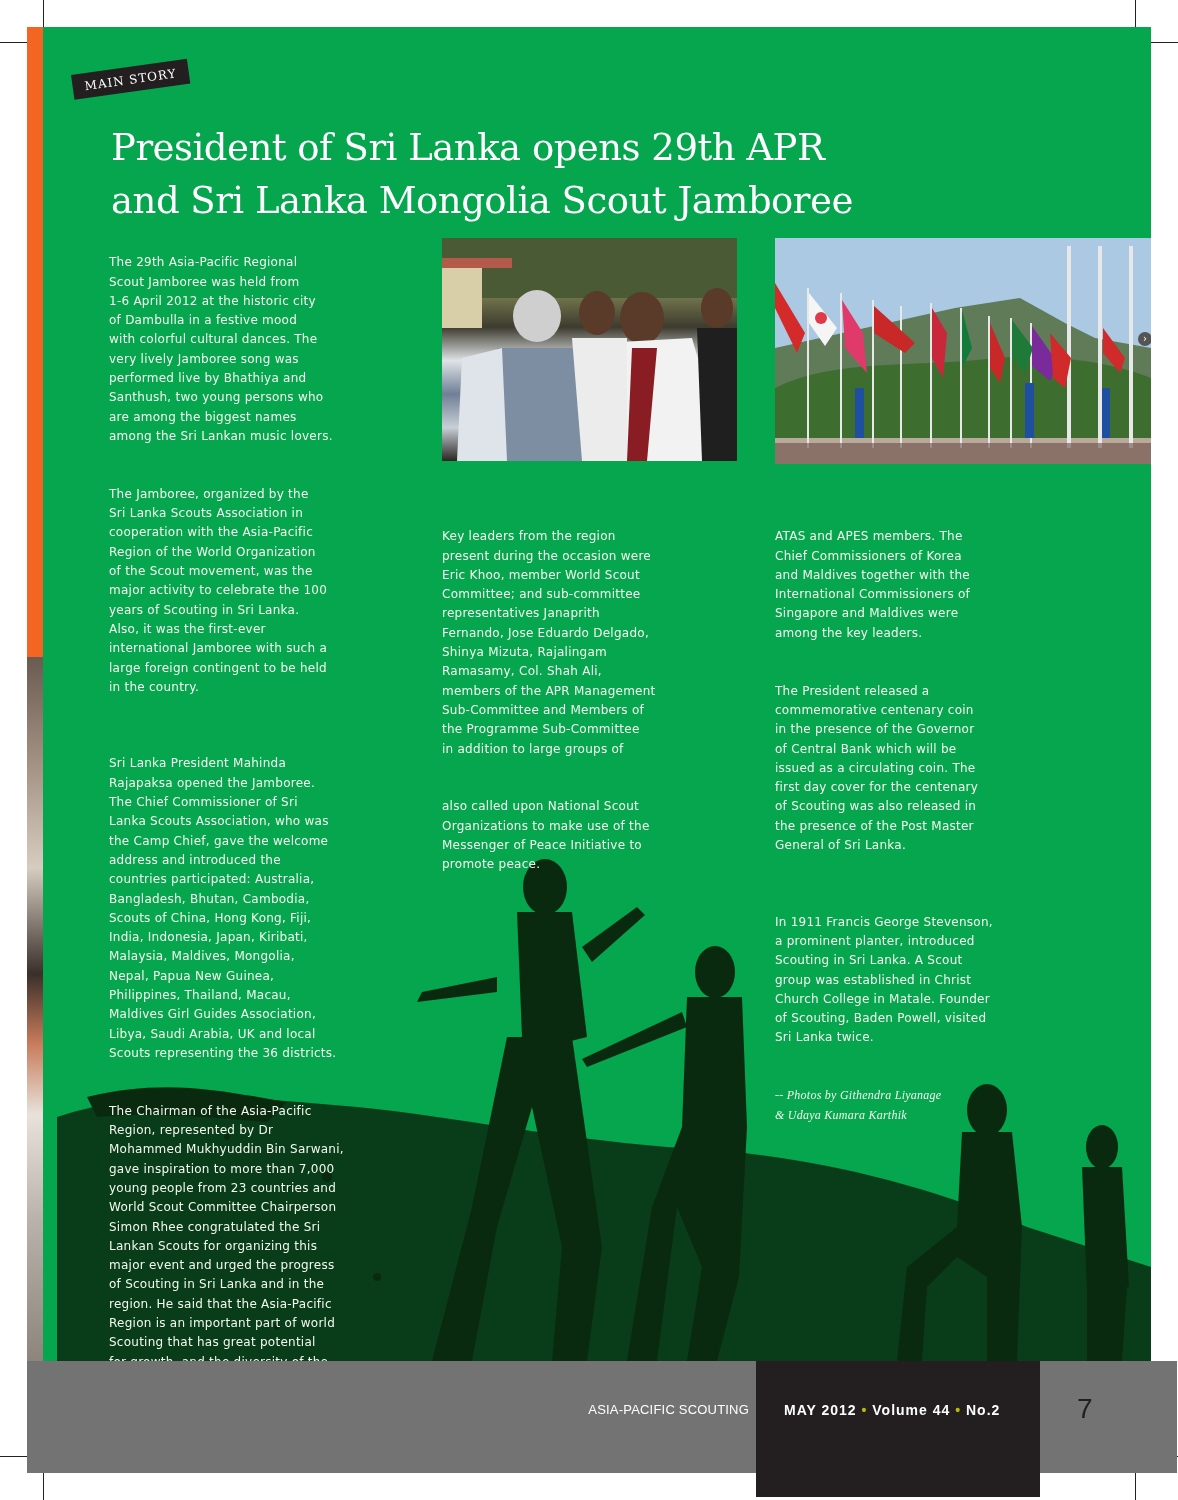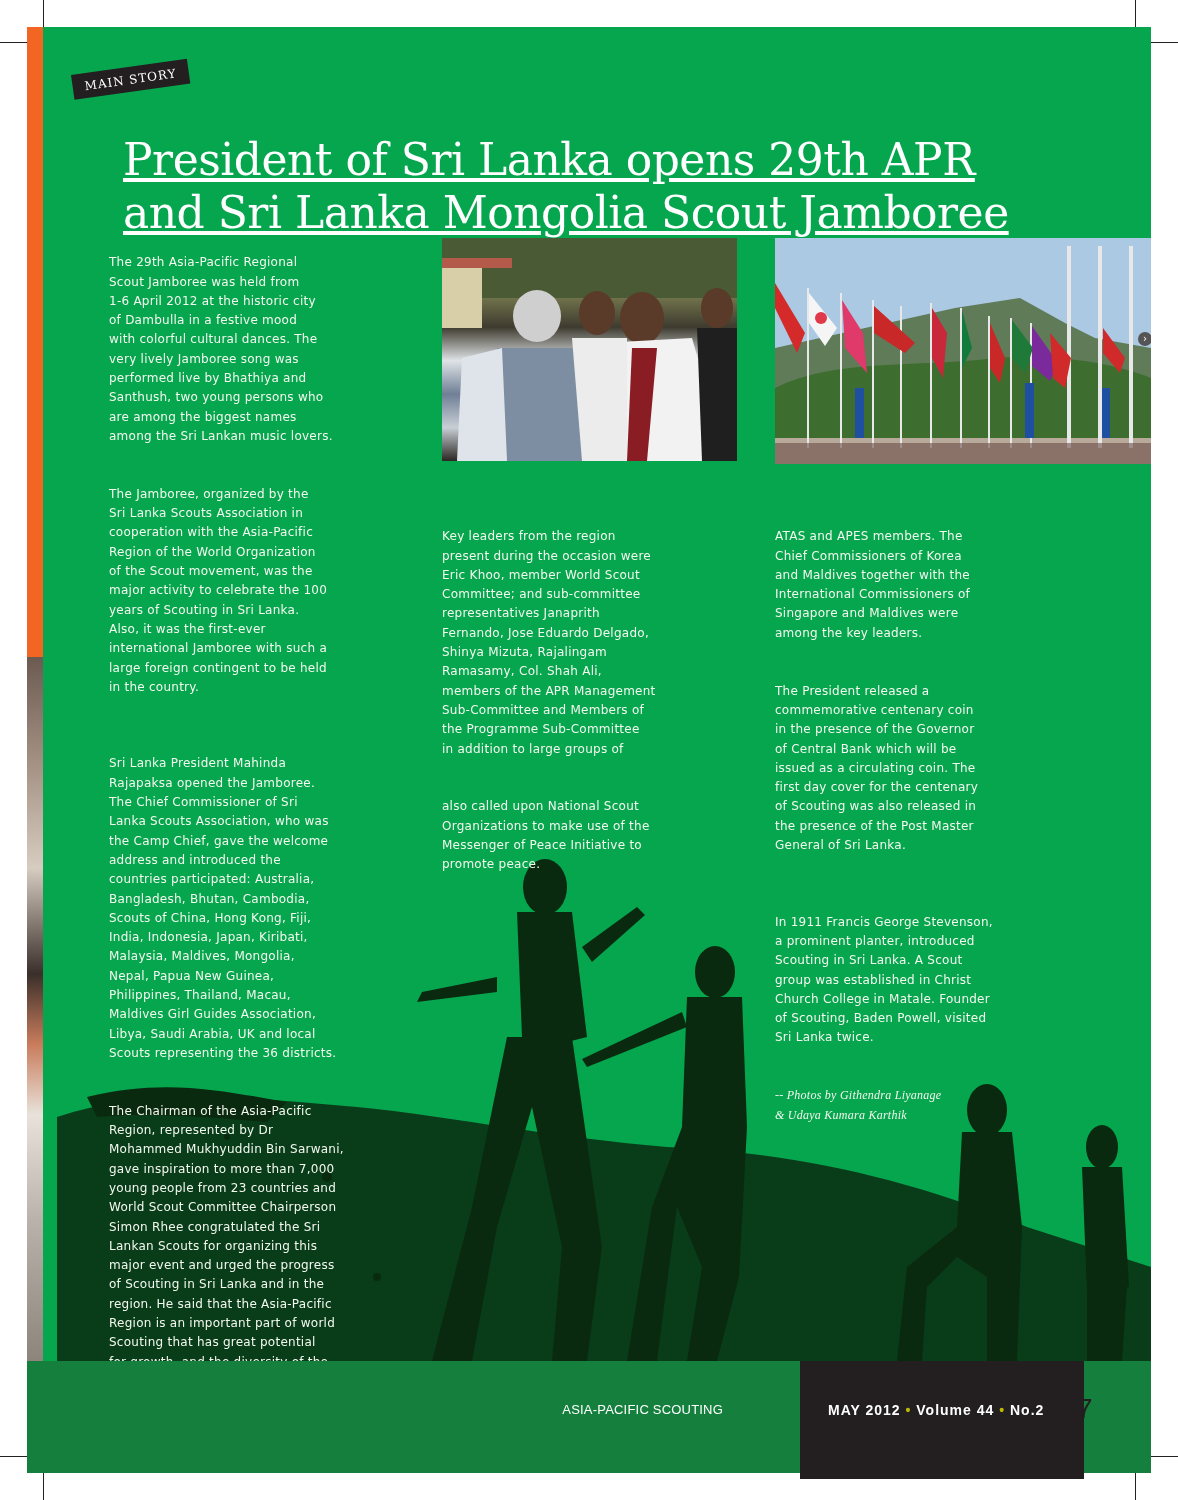--- a/index.html
+++ b/index.html
@@ -18,23 +18,22 @@
       background: linear-gradient(180deg, #6b5a50 0%, #a39183 15%, #d7ccc0 30%, #3a2f2a 45%, #c97c5c 55%, #e8e2da 65%, #b8b2aa 80%, #8d857c 100%);
     }
     .silhouettes { position: absolute; left: 0; top: 0; width: 1124px; height: 1334px; }
     .badge {
       position: absolute; left: 44px; top: 48px; background: #231f20; color: #fff;
       font-family: "DejaVu Serif", serif; font-size: 12px; letter-spacing: 1px;
       padding: 6px 12px 5px 12px; transform: rotate(-8deg); transform-origin: left top;
     }
     .headline {
       position: absolute; left: 80px; top: 90px; width: 1000px; color: #fff;
-      font-family: "DejaVu Serif", serif; font-size: 44px; line-height: 53px; margin: 16px; font-weight: normal;
+      font-family: "DejaVu Serif", serif; font-size: 37px; line-height: 53px; margin: 4px; font-weight: normal;
       letter-spacing: -0.5px;
-      text-decoration: underline;
     }
     .col {
       position: absolute; color: #f4f8ee; font-size: 12px; line-height: 19.3px;
       letter-spacing: 0.25px; white-space: pre-line;
     }
     .col p { margin: 0 0 19.3px 0; }
     .col p.gap { margin-bottom: 38px; }
     .col .credit { font-style: italic; font-family: Liberation Serif, serif; }
     .photo {
       position: absolute; overflow: hidden;
@@ -43,28 +42,28 @@
       background: linear-gradient(180deg, #5f6a3e 0%, #8a8f5a 20%, #3e3b2f 40%, #dfe3e6 55%, #6f7f96 70%, #c8cfd6 85%, #2a2622 100%);
     }
     .photo2 { left: 748px; top: 211px; width: 376px; height: 226px;
       background: linear-gradient(180deg, #a9c7e2 0%, #bcd4ea 25%, #6f8b68 45%, #3f6b36 65%, #5d7a45 80%, #c9b9a7 92%, #7d6b5e 100%);
     }
     .nav-arrow {
       position: absolute; left: 363px; top: 94px; width: 14px; height: 14px; border-radius: 50%;
       background: #555; color: #fff; font-size: 10px; line-height: 14px; text-align: center;
     }
     .footer {
-      position: absolute; left: 27px; top: 1361px; width: 1124px; height: 112px; background: #15803d;
+      position: absolute; left: 27px; top: 1361px; width: 1124px; height: 112px; background: #737373; padding-left: 26px;
     }
     .footer .mag-name {
       position: absolute; right: 428px; top: 41px; color: #fff; font-size: 13px; letter-spacing: 0.2px;
       font-family: "Liberation Sans", sans-serif;
     }
     .footer .issue-box {
-      position: absolute; left: 729px; top: 0; width: 284px; height: 118px; background: #231f20; margin-left: 44px;
+      position: absolute; left: 729px; top: 0; width: 284px; height: 136px; background: #231f20;
     }
     .footer .issue-text {
       position: absolute; left: 28px; top: 41px; color: #fff; font-size: 14px; letter-spacing: 1px;
       font-family: "Liberation Sans", sans-serif; font-weight: bold;
     }
     .footer .dot { color: #bcba00; }
     .footer .page-num {
       position: absolute; left: 1050px; top: 32px; color: #231f20; font-size: 28px;
       font-family: "Liberation Sans", sans-serif;
     }

